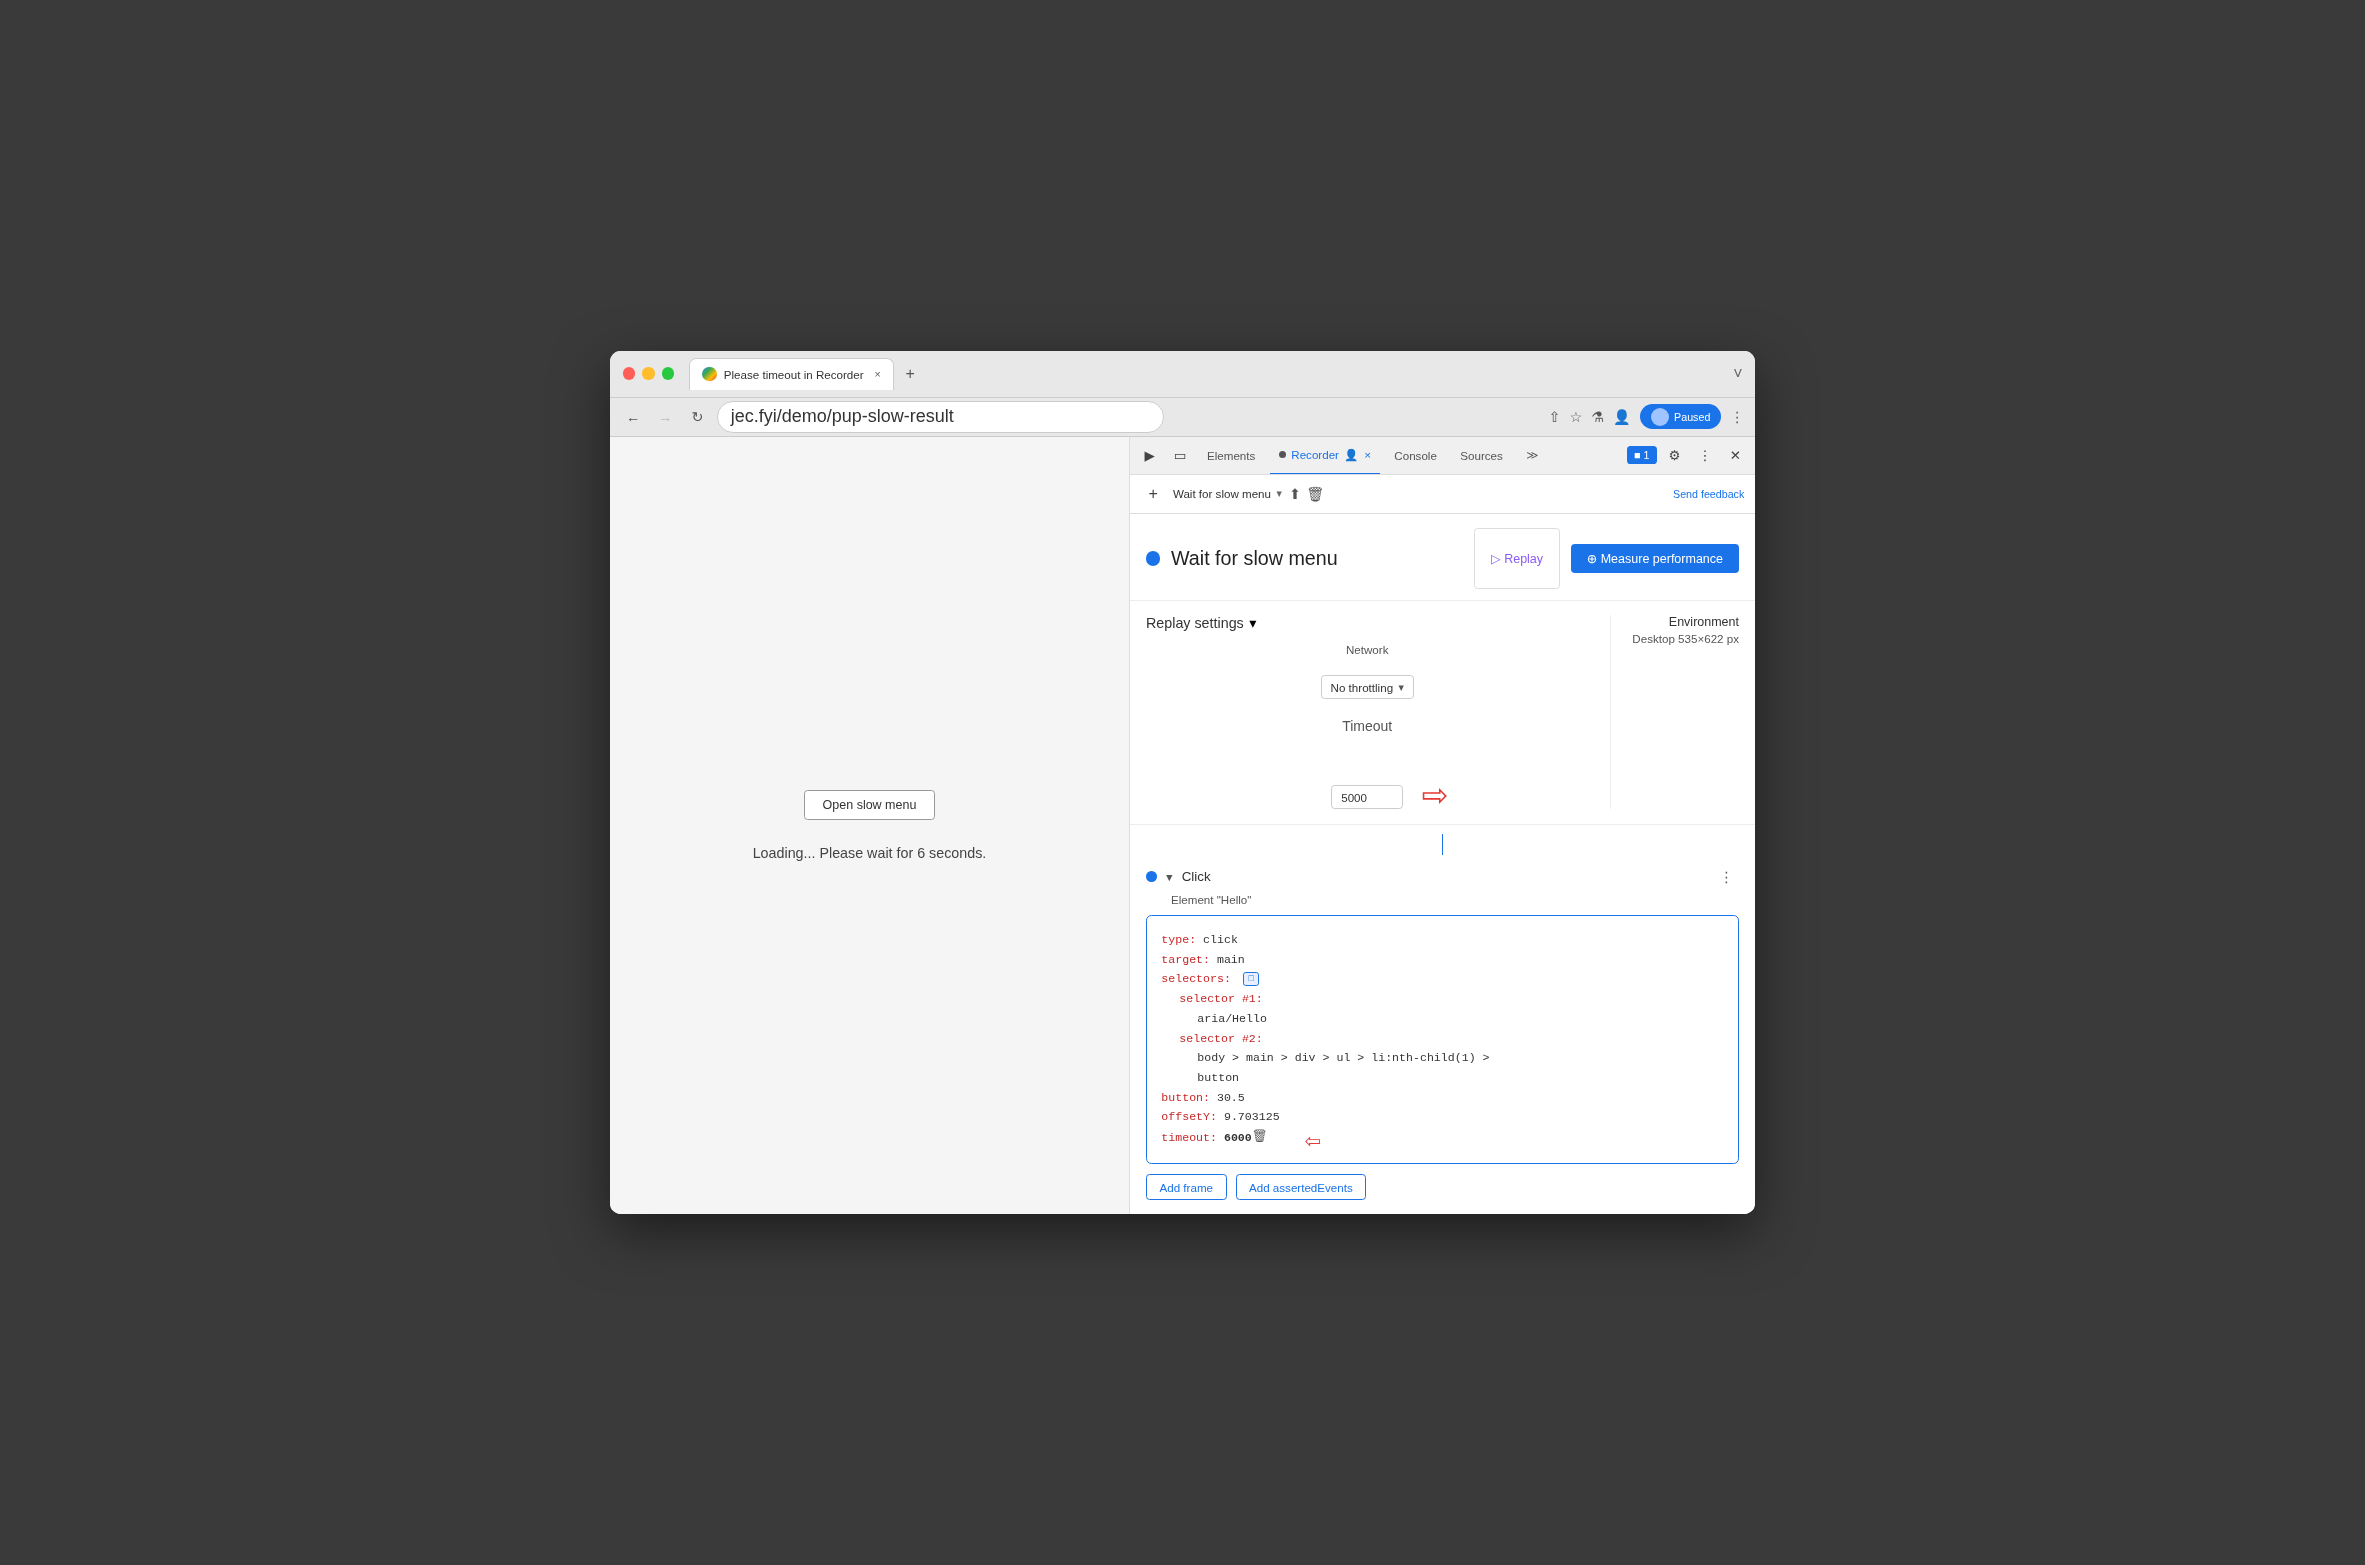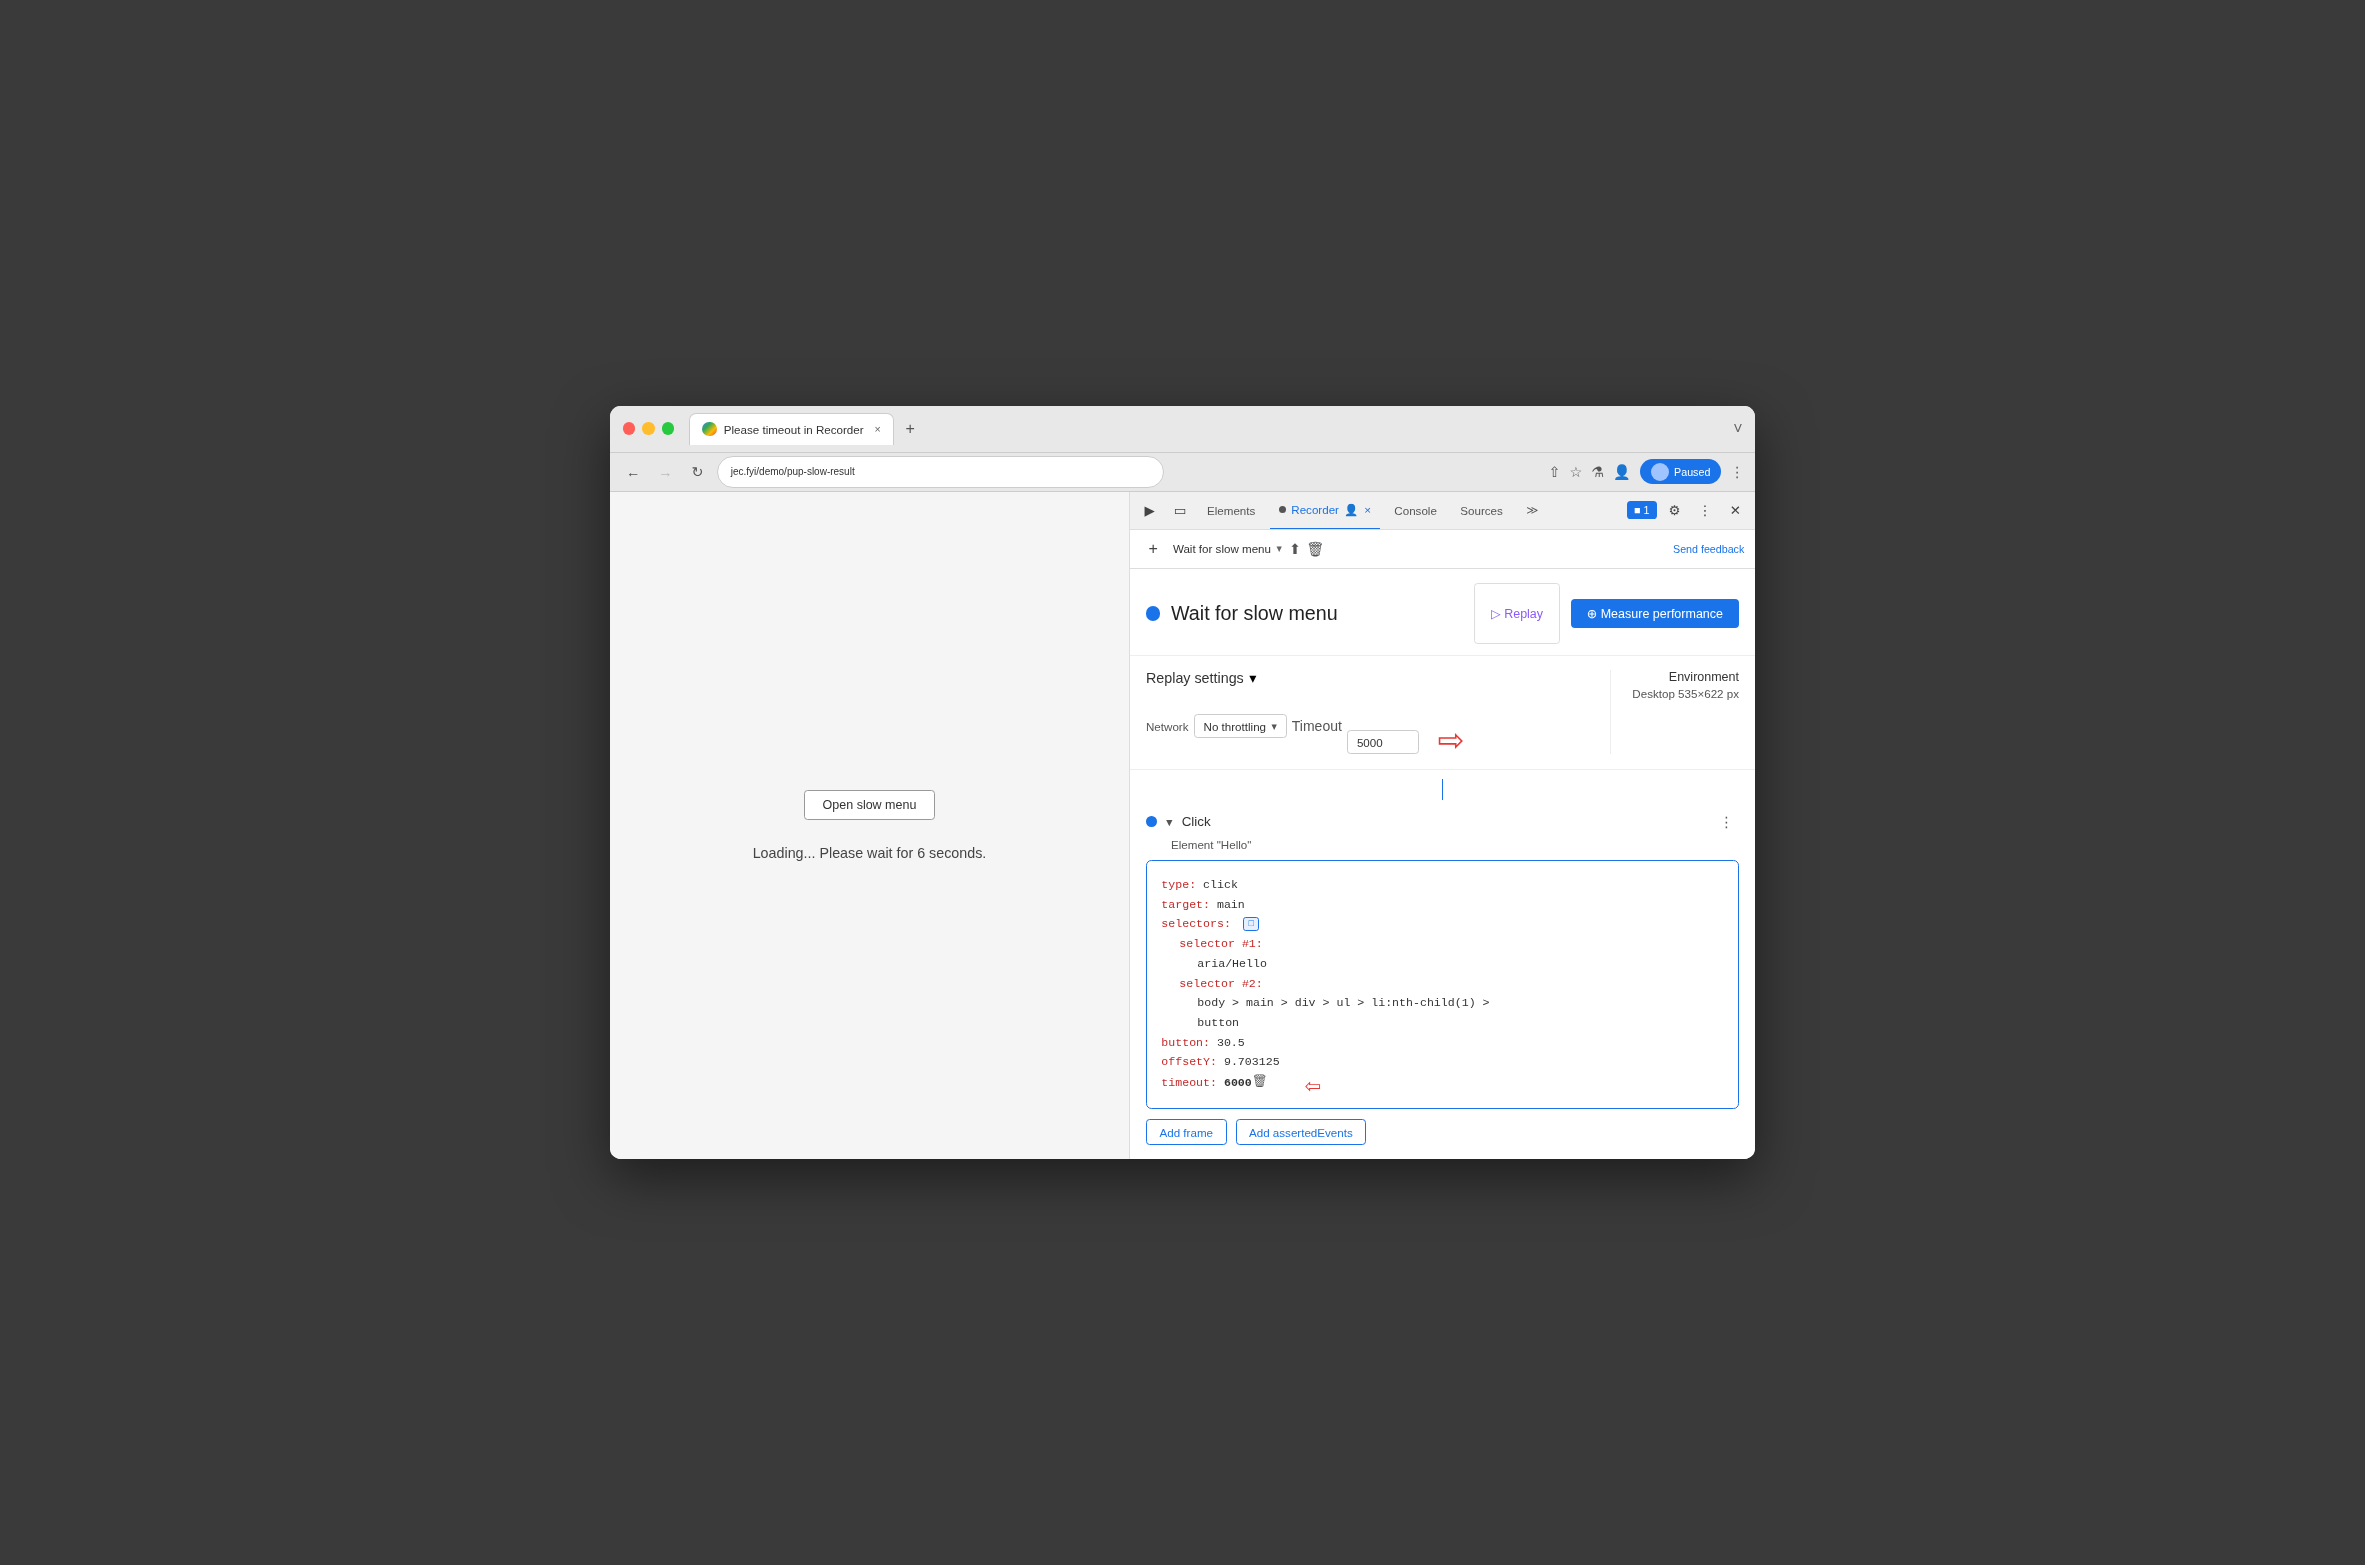--- a/index.html
+++ b/index.html
@@ -121,21 +121,21 @@
       border-radius: 3.6px;
     }
     .nav-btn.disabled { color: #bbb; cursor: default; }
     .address-input {
       flex: 1;
       background: #fff;
       border: 0.9px solid #ccc;
       border-radius: 18px;
       height: 32px;
       padding: 0 12.5px;
-      font-size: 10px;
+      font-size: 18px;
       color: #333;
       display: flex;
       align-items: center;
       max-width: 447px;
     }
     .address-icons {
       margin-left: auto;
       display: flex;
       align-items: center;
       gap: 9px;
@@ -372,21 +372,22 @@
       margin-bottom: 12.5px;
     }
     .replay-settings-title {
       font-size: 14.3px;
       font-weight: 500;
       color: #333;
     }
     .settings-row {
       display: flex;
       align-items: center;
-      gap: 5px;
+      gap: 19px;
+      flex-direction: column;
     }
     .settings-label {
       font-size: 11.6px;
       color: #555;
     }
     .network-dropdown {
       background: #fff;
       border: 0.9px solid #ccc;
       border-radius: 3.6px;
       padding: 4.5px 9px;

